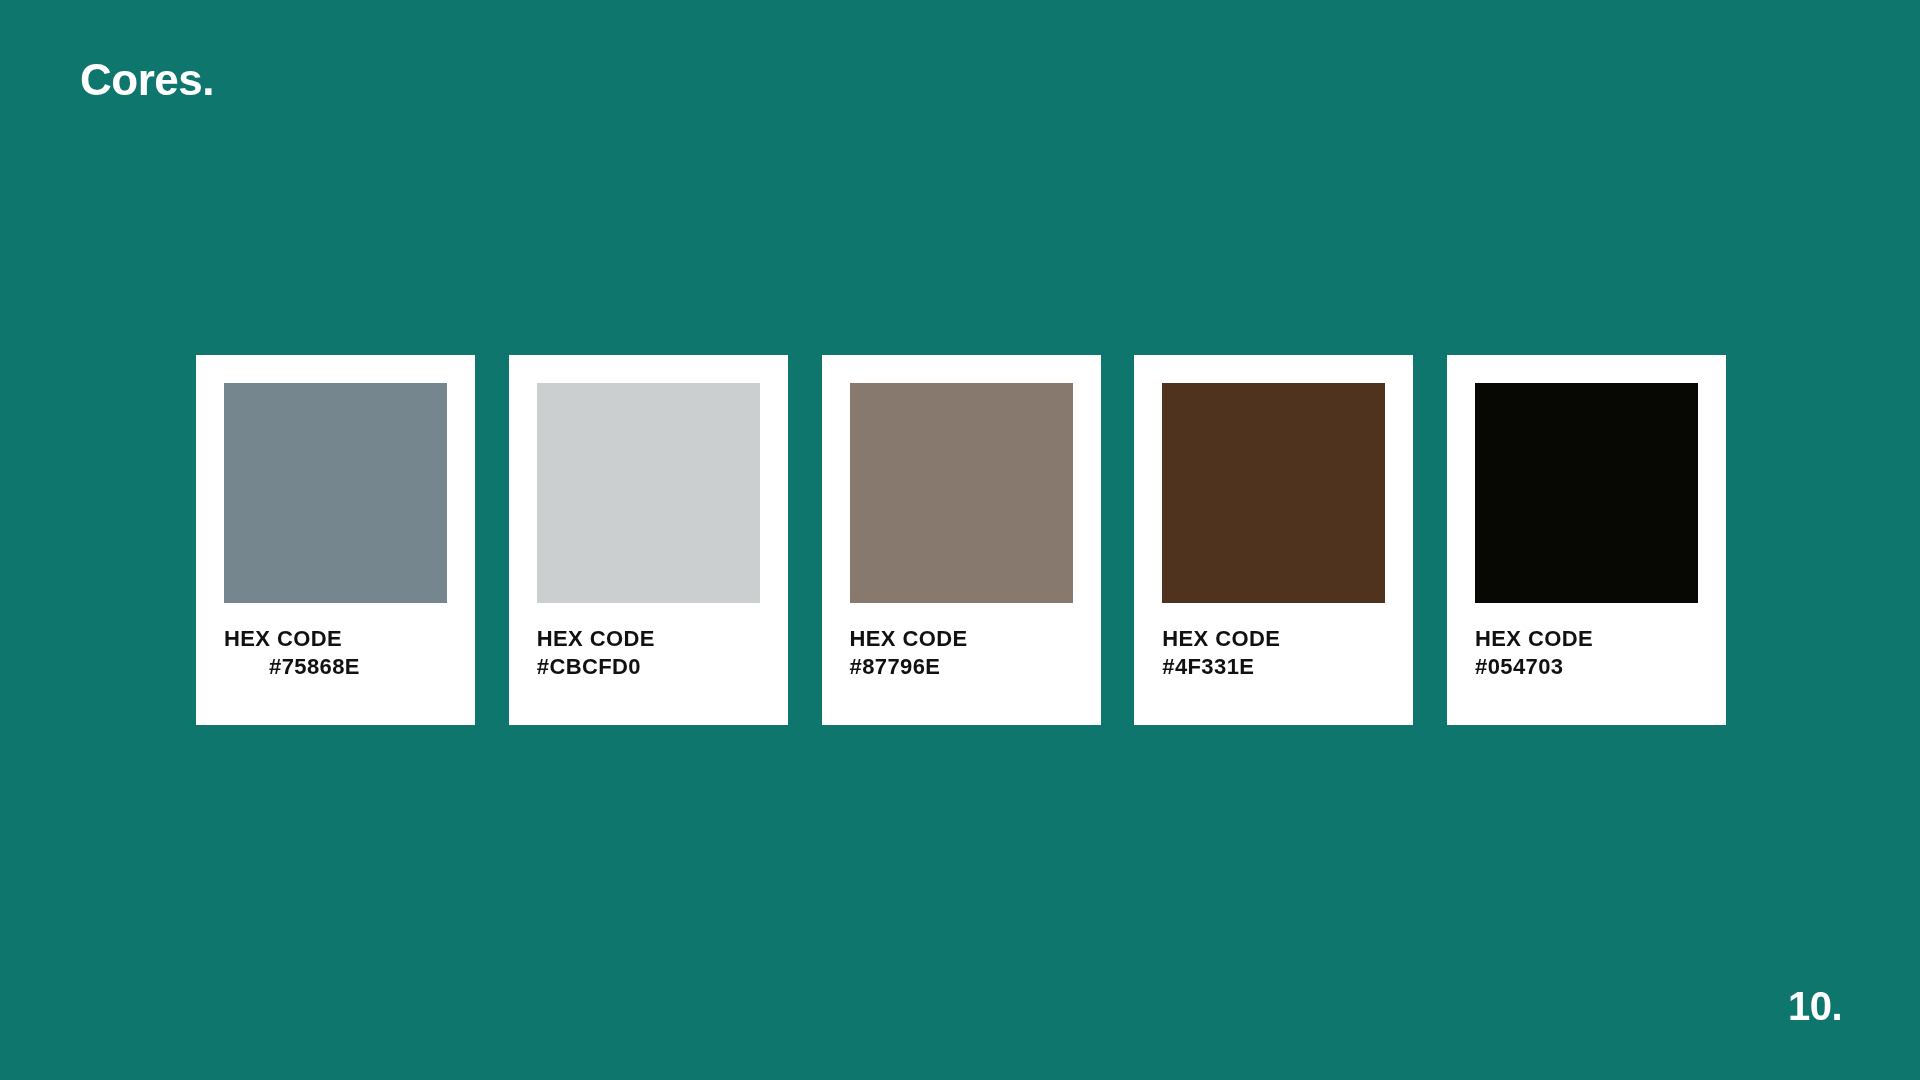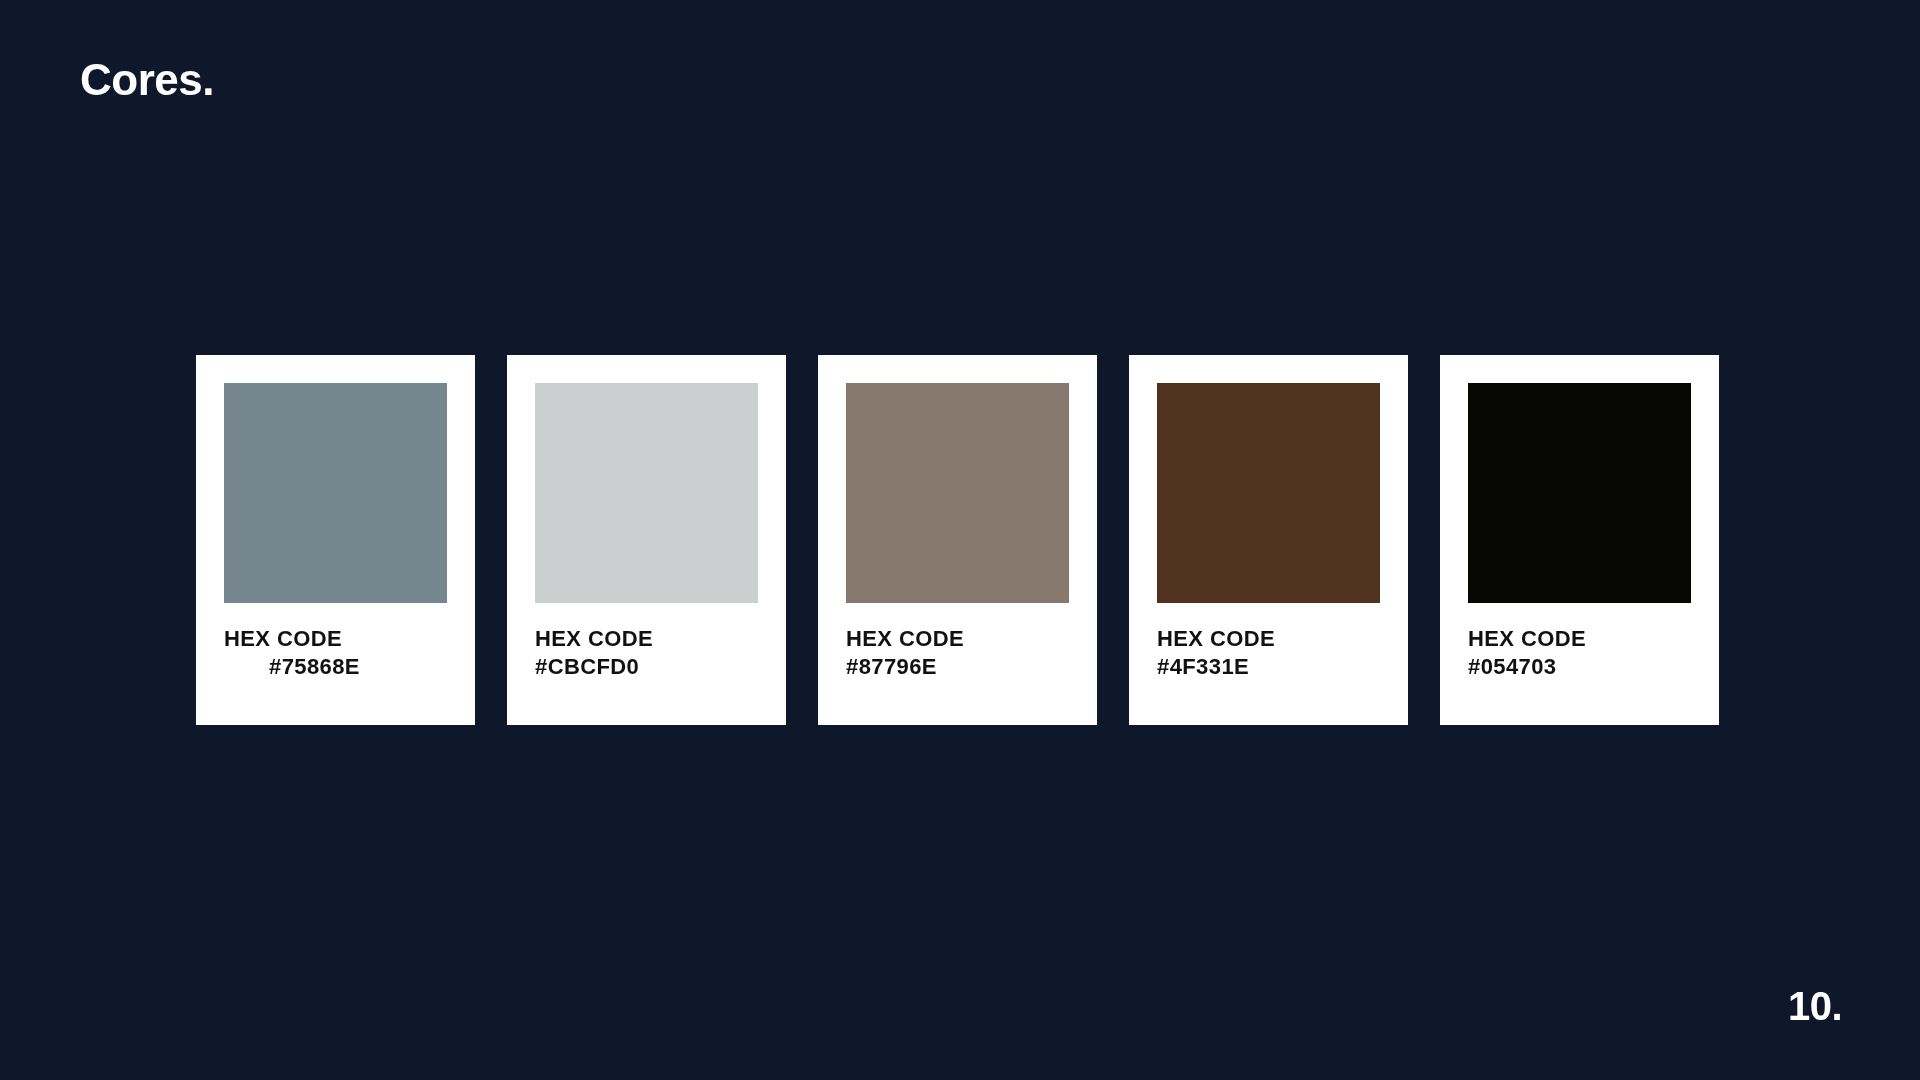--- a/index.html
+++ b/index.html
@@ -37,21 +37,21 @@
 
   
   #palette-row {
     position: absolute;
     left: 196px;
     top: 355px;
     width: 1530px;
     height: 370px;
     display: flex;
     align-items: flex-start;
-    justify-content: flex-start;
+    justify-content: space-between;
     gap: 32px;
   }
 
   .swatch-card {
     width: 279px;
     height: 370px;
     background: #ffffff;
     box-sizing: border-box;
     padding: 28px 28px 0 28px;
     display: flex;
@@ -95,21 +95,21 @@
     font-size: 40px;
     font-weight: bold;
     letter-spacing: -0.5px;
     line-height: 1;
     white-space: nowrap;
   }
 </style>
 </head>
 <body>
 
-<div id="slide" style="background-color: #0f172a; text-decoration: underline;">
+<div id="slide" style="background-color: #0f766e; text-decoration: underline;">
 
   <div id="slide-title" style="color: rgb(255, 255, 255);">Cores.</div>
 
   <div id="palette-row">
 
     <div class="swatch-card" style="background-color: rgb(255, 255, 255);">
       <div class="swatch-chip" style="background-color: rgb(117, 134, 142);"></div>
       <div class="swatch-info">
         <div class="swatch-label" style="color: rgb(17, 17, 17);">HEX CODE</div>
         <div class="swatch-hex" style="color: rgb(17, 17, 17); margin-left: 45px;">#75868E</div>

